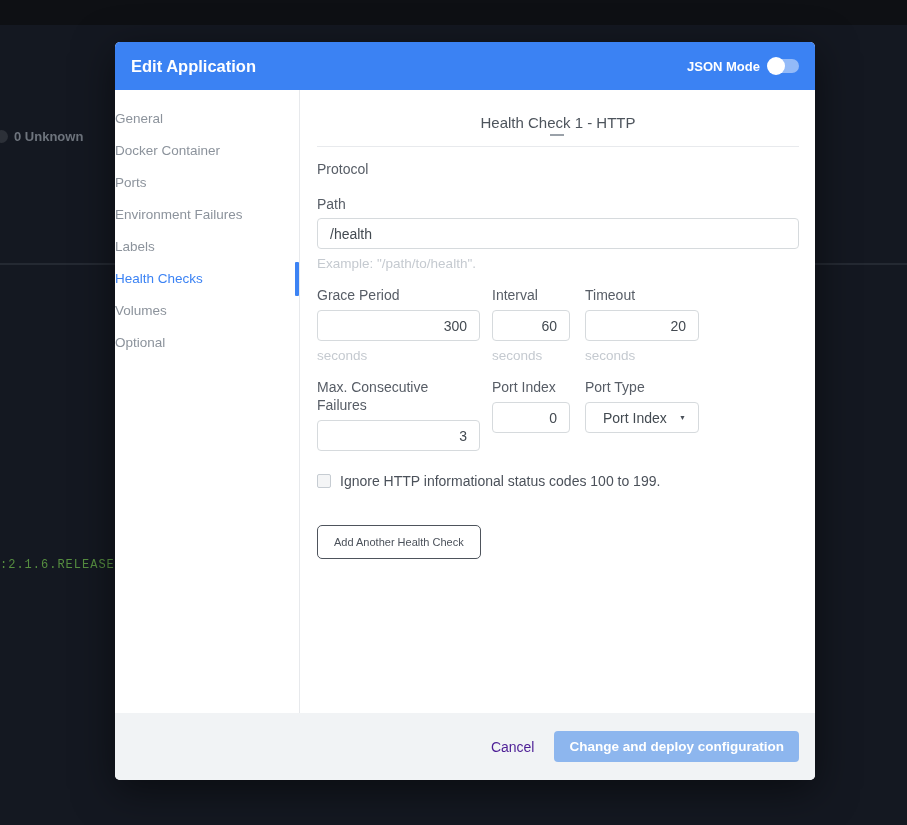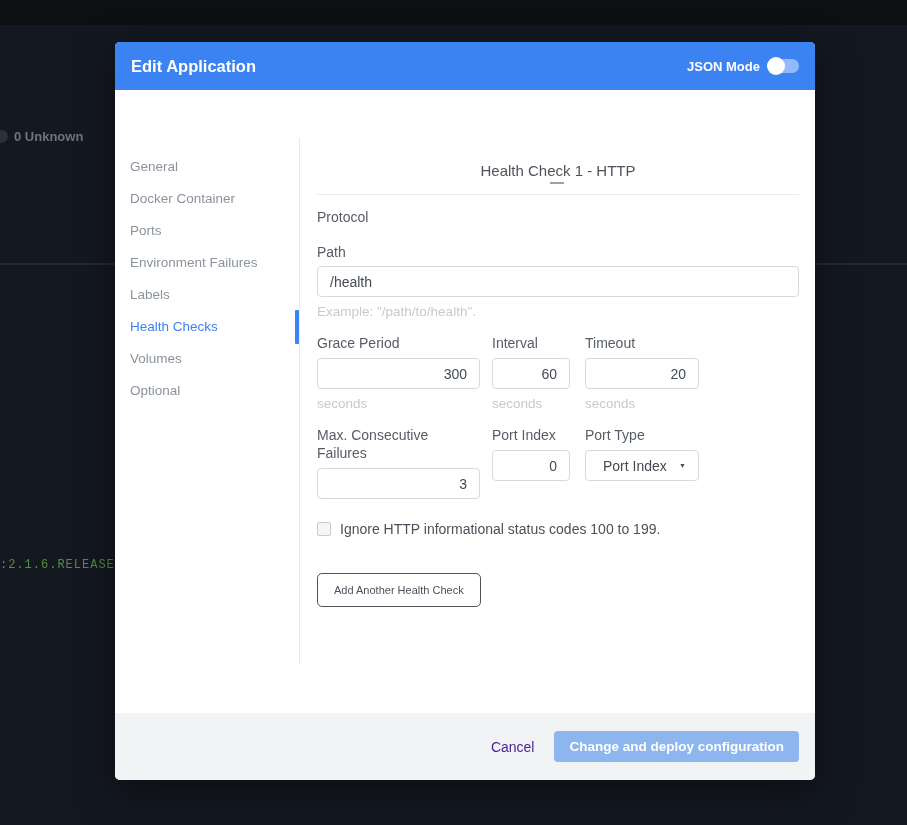--- a/index.html
+++ b/index.html
@@ -17,42 +17,42 @@
   .unknown-text { color:#6e747d; font-size:13px; font-weight:700; }
   .code-text {
     position:absolute; top:558px; left:0; color:#568e40;
     font-family:"Liberation Mono","DejaVu Sans Mono",monospace; font-size:12px; letter-spacing:1px;
   }
   
   .modal {
     position:absolute; left:115px; top:42px; width:700px; height:738px;
     background:#ffffff; border-radius:5px; overflow:hidden;
     box-shadow:0 10px 40px rgba(0,0,0,.5);
-    display:flex; flex-direction:column;gap:48px;
+    display:flex; flex-direction:column;
   }
   .modal-header {
     height:48px; background:#3b82f3; flex:0 0 48px;
     display:flex; align-items:center; justify-content:space-between; padding:0 16px;
   }
   .modal-title { color:#ffffff; font-size:16.5px; font-weight:700; }
   .json-toggle { display:flex; gap:9px; cursor:pointer; }
   .json-toggle-label { color:#ffffff; font-size:13px; font-weight:700; }
   .toggle-track {
     position:relative; width:30px; height:14px; border-radius:7px;
     background:rgba(255,255,255,.45);
   }
   .toggle-knob {
     position:absolute; left:-2px; top:-2px; width:18px; height:18px;
     border-radius:50%; background:#ffffff;
   }
   
   .modal-body { flex:1 1 auto; display:flex; min-height:0; }
   .sidebar { width:185px; flex:0 0 185px; border-right:1px solid #e7e9ec; padding-top:13px; }
   .side-item {
-    position:relative; height:32px; line-height:32px; padding-left:15px;
+    position:relative; height:32px; line-height:32px; 
     color:#8c939c; font-size:13.5px; cursor:pointer; white-space:nowrap;
   }
   .side-item.active { color:#3c83f4; }
   .side-item.active::after {
     content:""; position:absolute; right:0; top:50%; transform:translateY(-50%);
     width:4px; height:34px; background:#3c83f4; border-radius:1px;
   }
   .content { flex:1 1 auto; padding:22px 16px 0 17px; position:relative; }
   .section-header { display:flex; align-items:center; justify-content:space-between;flex-direction:column; }
   .section-title { color:#4d545c; font-size:15px; line-height:22px; }

